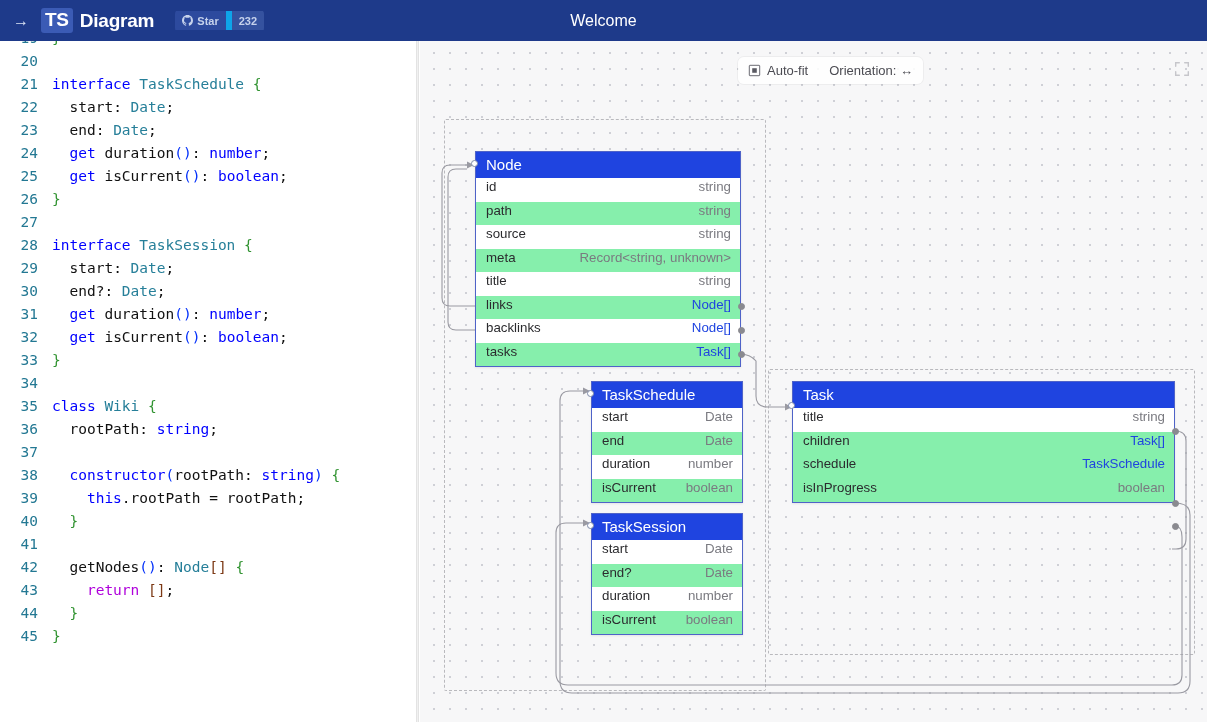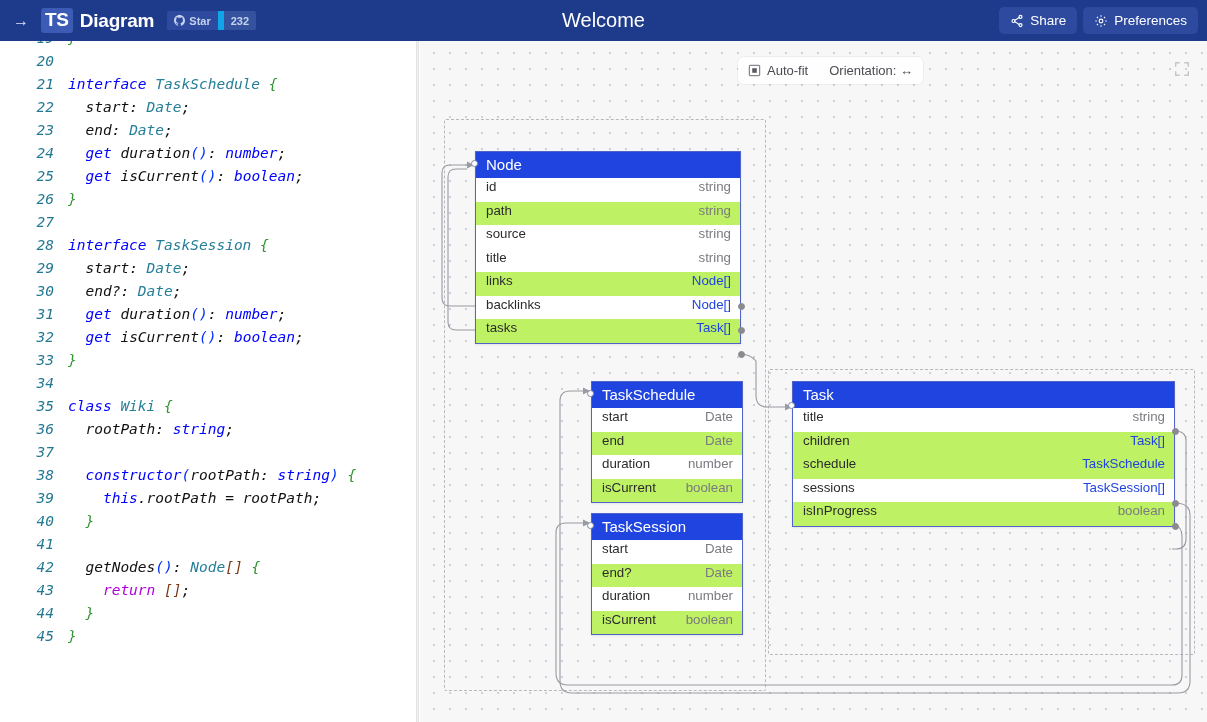--- a/index.html
+++ b/index.html
@@ -32,38 +32,38 @@
     font-size: 19px; font-weight: bold;
     padding: 1px 4px 2px 4px; border-radius: 3px;
     letter-spacing: -0.3px;
   }
   .brand-word {
     font-size: 19px; font-weight: bold; color: #ffffff;
     margin-left: 3px; letter-spacing: -0.2px;
   }
   .gh-badge {
     display: flex; align-items: center;
-    margin-left: 4px;
+    margin-left: 12px;
     border-radius: 4px; overflow: hidden;
     font-size: 11px; height: 22px;
   }
   .gh-star {
     display: flex; align-items: center; gap: 4px;
     background: #2d4a9e; color: #c6d2ec;
     padding: 0 7px; height: 19px; font-weight: bold;
   }
   .gh-count {
     background: #35529f; color: #c6d2ec;
     padding: 0 7px; height: 19px; display: flex; align-items: center;
     font-weight: bold; border-left: 6px solid #0ea5e9;
   }
   #topbar-title {
     position: absolute; left: 0; right: 0; top: 0; height: 41px;
     display: flex; align-items: center; justify-content: center;
-    font-size: 20px; color: #ffffff; pointer-events: none;
+    font-size: 16px; color: #ffffff; pointer-events: none;
   }
   #topbar-right {
     position: absolute; right: 9px; top: 0; height: 41px;
     display: flex; align-items: center; gap: 6px;
   }
   .hdr-btn {
     display: flex; align-items: center; gap: 6px;
     background: #2d4a9e; color: #ffffff;
     font-size: 13.5px; padding: 6px 11px;
     border-radius: 5px; cursor: pointer; border: none;
@@ -80,22 +80,21 @@
   }
   #code {
     position: absolute; left: 0; top: -14px;
     font-family: "DejaVu Sans Mono", monospace;
     font-size: 14.5px;
     line-height: 23px;
     white-space: pre;
   }
   .ln {
     display: block; height: 23px;
-    padding-left: 16px;
-    font-style: italic;
+    padding-left: 0;
   }
   .lnum {
     display: inline-block; width: 52px;
     text-align: right; padding-right: 14px;
     color: #237893;
   }
   .kw   { color: #0000ff; }
   .kw2  { color: #af00db; }
   .type { color: #267f99; }
   .cls  { color: #267f99; }
@@ -170,21 +169,21 @@
     cursor: pointer;
   }
   .row {
     display: flex; align-items: center; justify-content: space-between;
     padding: 3px 9px 9px 10px;
     height: 23.5px;
     color: #2b2b2e;
     background: #ffffff;
     line-height: 17px;
   }
-  .row.alt { background: #bef264; }
+  .row.alt { background: #86efac; }
   .row .rname { color: #2b2b2e; white-space: nowrap; }
   .row .rtype { color: #7a7a80; white-space: nowrap; text-align: right; }
   .row .rtype.link { color: #1f44e0; cursor: pointer; }
 
   
   .port {
     position: absolute;
     width: 7px; height: 7px;
     border-radius: 50%;
     background: #ffffff;
@@ -213,39 +212,20 @@
           <path fill="#c6d2ec" d="M8 0C3.58 0 0 3.58 0 8c0 3.54 2.29 6.53 5.47 7.59.4.07.55-.17.55-.38 0-.19-.01-.82-.01-1.49-2.01.37-2.53-.49-2.69-.94-.09-.23-.48-.94-.82-1.13-.28-.15-.68-.52-.01-.53.63-.01 1.08.58 1.23.82.72 1.21 1.87.87 2.33.66.07-.52.28-.87.51-1.07-1.78-.2-3.64-.89-3.64-3.95 0-.87.31-1.59.82-2.15-.08-.2-.36-1.02.08-2.12 0 0 .67-.21 2.2.82.64-.18 1.32-.27 2-.27s1.36.09 2 .27c1.53-1.04 2.2-.82 2.2-.82.44 1.1.16 1.92.08 2.12.51.56.82 1.27.82 2.15 0 3.07-1.87 3.75-3.65 3.95.29.25.54.73.54 1.48 0 1.07-.01 1.93-.01 2.2 0 .21.15.46.55.38A8.01 8.01 0 0 0 16 8c0-4.42-3.58-8-8-8z"></path>
         </svg>
         <span>Star</span>
       </div>
       <div class="gh-count">232</div>
     </div>
   </div>
 
   <div id="topbar-title">Welcome</div>
 
-  <div id="topbar-right">
-    <button class="hdr-btn">
-      <svg width="14" height="14" viewBox="0 0 24 24" fill="none" stroke="#ffffff" stroke-width="2" stroke-linecap="round">
-        <circle cx="18" cy="5" r="2.6"></circle>
-          <circle cx="6" cy="12" r="2.6"></circle>
-          <circle cx="18" cy="19" r="2.6"></circle>
-        <line x1="8.3" y1="10.8" x2="15.7" y2="6.2"></line>
-          <line x1="8.3" y1="13.2" x2="15.7" y2="17.8"></line>
-      </svg>
-      <span>Share</span>
-    </button>
-    <button class="hdr-btn">
-      <svg width="14" height="14" viewBox="0 0 24 24" fill="none" stroke="#ffffff" stroke-width="1.9">
-        <circle cx="12" cy="12" r="3.2"></circle>
-        <path d="M12 2.2v2.6M12 19.2v2.6M21.8 12h-2.6M4.8 12H2.2M19 5l-1.9 1.9M6.9 17.1 5 19M19 19l-1.9-1.9M6.9 6.9 5 5"></path>
-      </svg>
-      <span>Preferences</span>
-    </button>
-  </div>
 </div>
 
 <div id="editor">
   <div id="code"><span class="ln"><span class="lnum">19</span><span class="brc">}</span></span><span class="ln"><span class="lnum">20</span></span><span class="ln"><span class="lnum">21</span><span class="kw">interface</span> <span class="cls">TaskSchedule</span> <span class="brc">{</span></span><span class="ln"><span class="lnum">22</span>  <span class="id">start</span><span class="punc">:</span> <span class="type">Date</span><span class="punc">;</span></span><span class="ln"><span class="lnum">23</span>  <span class="id">end</span><span class="punc">:</span> <span class="type">Date</span><span class="punc">;</span></span><span class="ln"><span class="lnum">24</span>  <span class="kw">get</span> <span class="id">duration</span><span class="paren">()</span><span class="punc">:</span> <span class="kw">number</span><span class="punc">;</span></span><span class="ln"><span class="lnum">25</span>  <span class="kw">get</span> <span class="id">isCurrent</span><span class="paren">()</span><span class="punc">:</span> <span class="kw">boolean</span><span class="punc">;</span></span><span class="ln"><span class="lnum">26</span><span class="brc">}</span></span><span class="ln"><span class="lnum">27</span></span><span class="ln"><span class="lnum">28</span><span class="kw">interface</span> <span class="cls">TaskSession</span> <span class="brc">{</span></span><span class="ln"><span class="lnum">29</span>  <span class="id">start</span><span class="punc">:</span> <span class="type">Date</span><span class="punc">;</span></span><span class="ln"><span class="lnum">30</span>  <span class="id">end?</span><span class="punc">:</span> <span class="type">Date</span><span class="punc">;</span></span><span class="ln"><span class="lnum">31</span>  <span class="kw">get</span> <span class="id">duration</span><span class="paren">()</span><span class="punc">:</span> <span class="kw">number</span><span class="punc">;</span></span><span class="ln"><span class="lnum">32</span>  <span class="kw">get</span> <span class="id">isCurrent</span><span class="paren">()</span><span class="punc">:</span> <span class="kw">boolean</span><span class="punc">;</span></span><span class="ln"><span class="lnum">33</span><span class="brc">}</span></span><span class="ln"><span class="lnum">34</span></span><span class="ln"><span class="lnum">35</span><span class="kw">class</span> <span class="cls">Wiki</span> <span class="brc">{</span></span><span class="ln"><span class="lnum">36</span>  <span class="id">rootPath</span><span class="punc">:</span> <span class="kw">string</span><span class="punc">;</span></span><span class="ln"><span class="lnum">37</span></span><span class="ln"><span class="lnum">38</span>  <span class="kw">constructor</span><span class="paren">(</span><span class="id">rootPath</span><span class="punc">:</span> <span class="kw">string</span><span class="paren">)</span> <span class="brc">{</span></span><span class="ln"><span class="lnum">39</span>    <span class="this">this</span><span class="punc">.</span><span class="id">rootPath</span> <span class="punc">=</span> <span class="id">rootPath</span><span class="punc">;</span></span><span class="ln"><span class="lnum">40</span>  <span class="brc">}</span></span><span class="ln"><span class="lnum">41</span></span><span class="ln"><span class="lnum">42</span>  <span class="id">getNodes</span><span class="paren">()</span><span class="punc">:</span> <span class="type">Node</span><span class="brk">[]</span> <span class="brc">{</span></span><span class="ln"><span class="lnum">43</span>    <span class="kw2">return</span> <span class="brk">[]</span><span class="punc">;</span></span><span class="ln"><span class="lnum">44</span>  <span class="brc">}</span></span><span class="ln"><span class="lnum">45</span><span class="brc">}</span></span></div>
 </div>
 <div id="divider"></div>
 
 <div id="diagram">
 
   <div id="diag-toolbar">
@@ -298,20 +278,24 @@
           <span class="rtype">string</span>
         </div>
         <div class="row alt">
           <span class="rname">path</span>
           <span class="rtype">string</span>
         </div>
         <div class="row">
           <span class="rname">source</span>
           <span class="rtype">string</span>
         </div>
+        <div class="row alt">
+          <span class="rname">meta</span>
+          <span class="rtype">Record&lt;string, unknown&gt;</span>
+        </div>
         <div class="row">
           <span class="rname">title</span>
           <span class="rtype">string</span>
         </div>
         <div class="row alt">
           <span class="rname">links</span>
           <span class="rtype link">Node[]</span>
         </div>
         <div class="row">
           <span class="rname">backlinks</span>
@@ -369,24 +353,20 @@
           <span class="rname">title</span>
           <span class="rtype">string</span>
         </div>
         <div class="row alt">
           <span class="rname">children</span>
           <span class="rtype link">Task[]</span>
         </div>
         <div class="row alt">
           <span class="rname">schedule</span>
           <span class="rtype link">TaskSchedule</span>
-        </div>
-        <div class="row">
-          <span class="rname">sessions</span>
-          <span class="rtype link">TaskSession[]</span>
         </div>
         <div class="row alt">
           <span class="rname">isInProgress</span>
           <span class="rtype">boolean</span>
         </div>
       </div>
       <div class="port" style="left: 368px; top: 361px;"></div>
       <div class="port solid" style="left: 318px; top: 262px;"></div>
       <div class="port solid" style="left: 318px; top: 286px;"></div>
       <div class="port solid" style="left: 318px; top: 310px;"></div>

